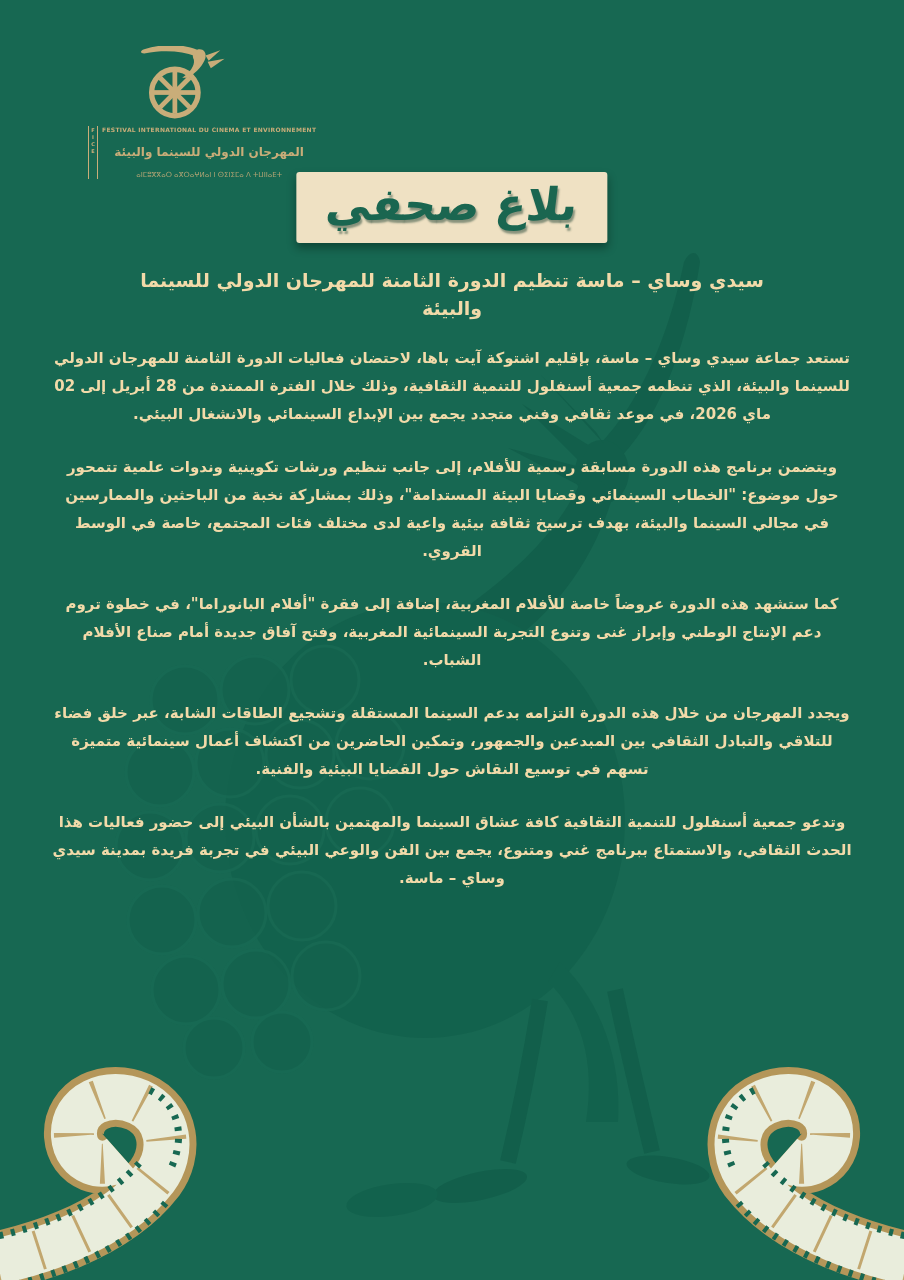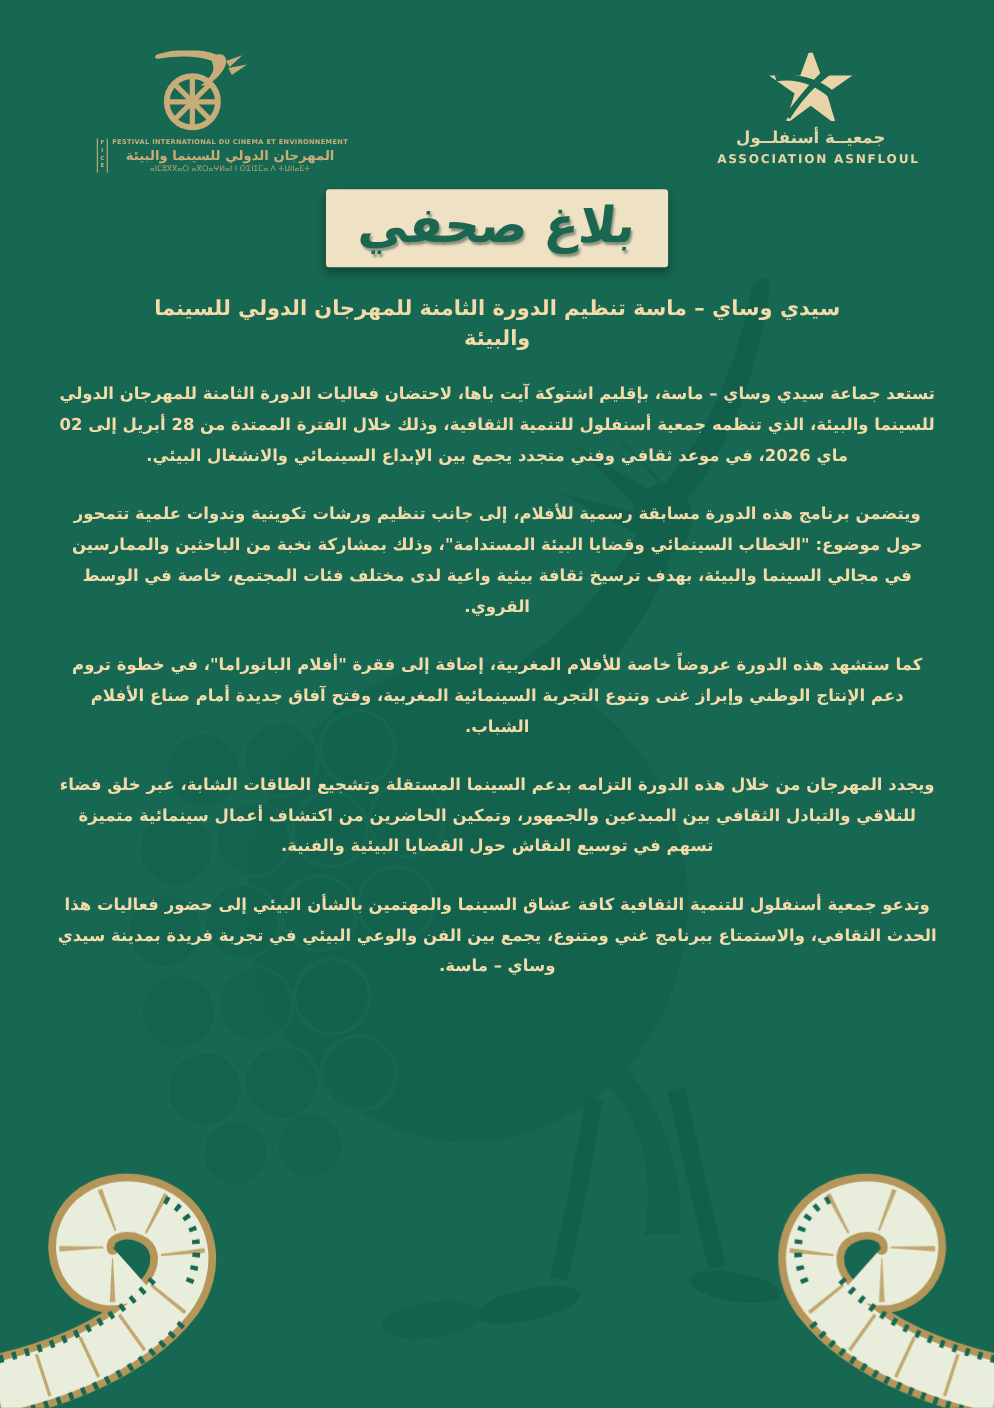--- a/index.html
+++ b/index.html
@@ -17,21 +17,21 @@
 
   
   .logo-left{position:absolute;top:46px;left:88px;width:215px;text-align:center;color:#C9AD79;}
   .logo-left .icon{display:block;margin:0 auto;}
   .logo-left-text{display:flex;direction:ltr;align-items:stretch;gap:4px;margin-top:2px;text-align:left;}
   .fice-strip{
     writing-mode:vertical-lr;text-orientation:upright;
     font-size:5px;line-height:6px;letter-spacing:1px;font-weight:bold;
     border-left:1px solid #C9AD79;border-right:1px solid #C9AD79;padding:1px 1px;color:#C9AD79;
   }
-  .logo-lines{flex:1;display:flex;flex-direction:column;gap:1px;justify-content:center;}
+  .logo-lines{flex:1;display:flex;flex-direction:column;gap:12px;justify-content:center;}
   .line-fr{font-size:6px;letter-spacing:.3px;white-space:nowrap;font-weight:bold;}
   .line-ar{font-size:12px;font-weight:bold;direction:rtl;text-align:center;}
   .line-tif{font-size:7px;opacity:.85;text-align:center;}
 
   .logo-right{position:absolute;top:48px;left:652px;width:170px;text-align:center;color:#E8D4A6;}
   .logo-right .icon{display:block;margin:0 auto;}
   .assoc-ar{font-size:15px;font-weight:bold;direction:rtl;margin-top:2px;}
   .assoc-en{font-size:11px;font-weight:bold;letter-spacing:1.6px;margin-top:4px;white-space:nowrap;}
 
   
@@ -157,33 +157,20 @@
     <div class="logo-left-text">
       <div class="fice-strip">FICE</div>
       <div class="logo-lines">
         <div class="line-fr">FESTIVAL INTERNATIONAL DU CINEMA ET ENVIRONNEMENT</div>
         <div class="line-ar">المهرجان الدولي للسينما والبيئة</div>
         <div class="line-tif">ⴰⵏⵎⵓⴳⴳⴰⵔ ⴰⴳⵔⴰⵖⵍⴰⵏ ⵏ ⵙⵉⵏⵉⵎⴰ ⴷ ⵜⵡⵏⵏⴰⴹⵜ</div>
       </div>
     </div>
   </div>
 
-  <div class="logo-right">
-    <span class="icon">
-      <svg width="86" height="62" viewBox="0 0 100 72">
-        <g transform="translate(0,-14)">
-          <polygon points="50,8 61,38 94,38 67,57 77,90 50,70 23,90 33,57 6,38 39,38" fill="#E8D4A6"></polygon>
-          <path d="M 28 84 C 44 58 60 44 86 26 L 80 18 C 54 38 42 56 22 80 Z" fill="#176852"></path>
-          <path d="M 14 44 C 36 41 56 48 71 63 L 75 55 C 58 41 36 35 12 38 Z" fill="#176852"></path>
-        </g>
-      </svg>
-    </span>
-    <div class="assoc-ar">جمعيــة أسنفلــول</div>
-    <div class="assoc-en">ASSOCIATION ASNFLOUL</div>
-  </div>
 
   <div class="banner">
     <div class="banner-text">بلاغ صحفي</div>
   </div>
 
   <div class="content">
     <p class="subtitle">سيدي وساي – ماسة تنظيم الدورة الثامنة للمهرجان الدولي للسينما والبيئة</p>
     <p class="para">تستعد جماعة سيدي وساي – ماسة، بإقليم اشتوكة آيت باها، لاحتضان فعاليات الدورة الثامنة للمهرجان الدولي للسينما والبيئة، الذي تنظمه جمعية أسنفلول للتنمية الثقافية، وذلك خلال الفترة الممتدة من 28 أبريل إلى 02 ماي 2026، في موعد ثقافي وفني متجدد يجمع بين الإبداع السينمائي والانشغال البيئي.</p>
     <p class="para">ويتضمن برنامج هذه الدورة مسابقة رسمية للأفلام، إلى جانب تنظيم ورشات تكوينية وندوات علمية تتمحور حول موضوع: "الخطاب السينمائي وقضايا البيئة المستدامة"، وذلك بمشاركة نخبة من الباحثين والممارسين في مجالي السينما والبيئة، بهدف ترسيخ ثقافة بيئية واعية لدى مختلف فئات المجتمع، خاصة في الوسط القروي.</p>
     <p class="para">كما ستشهد هذه الدورة عروضاً خاصة للأفلام المغربية، إضافة إلى فقرة "أفلام البانوراما"، في خطوة تروم دعم الإنتاج الوطني وإبراز غنى وتنوع التجربة السينمائية المغربية، وفتح آفاق جديدة أمام صناع الأفلام الشباب.</p>

